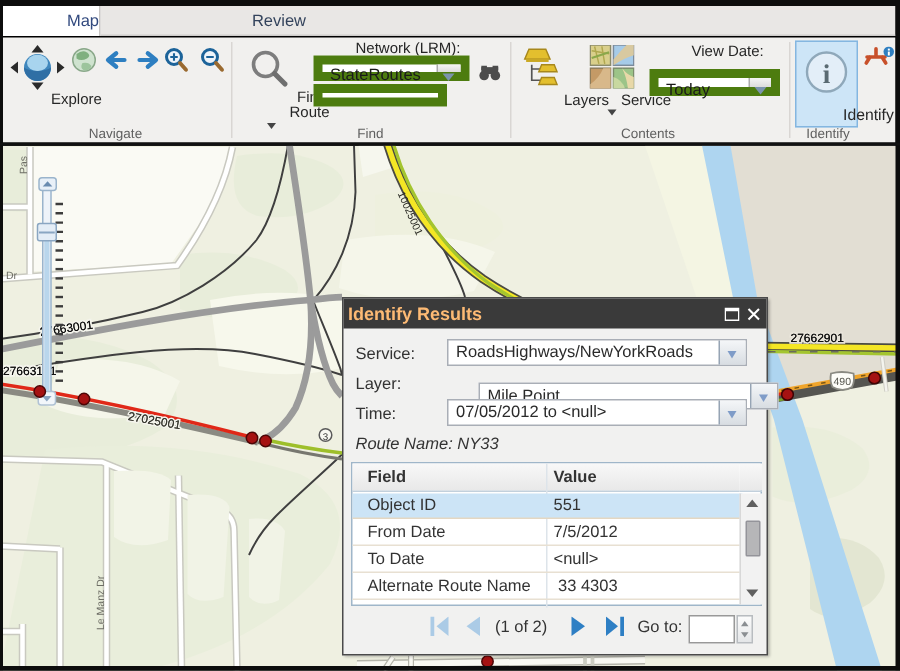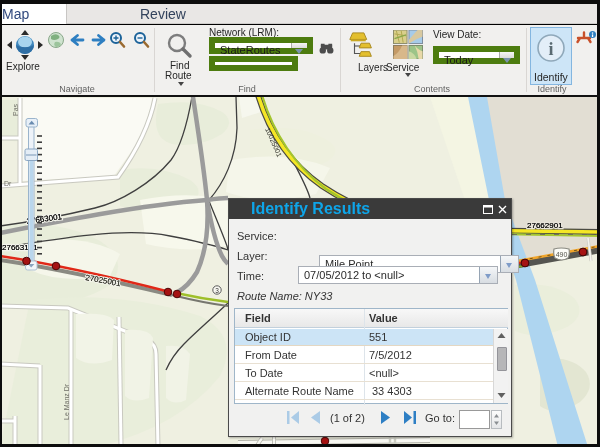--- a/index.html
+++ b/index.html
@@ -1,33 +1,33 @@
 <!DOCTYPE html>
 <html><head>
 <meta charset="utf-8">
 <style>
   * { margin:0; padding:0; box-sizing:border-box; }
   html,body { width:600px; height:447px; overflow:hidden; }
   body { font-family:"Liberation Sans", sans-serif; background:#000; }
   #root { position:absolute; left:0; top:0; width:600px; height:447px; background:#000; overflow:hidden; }
   
   #tabrow { position:absolute; left:2px; top:4px; width:595px; height:20px; background:#e9e7e5; border-bottom:1px solid #cfcdcb;}
-  .tab { position:absolute; top:0; height:20px; font-size:14px; color:#33435c; text-align:left; line-height:20px; }
+  .tab { position:absolute; top:0; height:20px; font-size:11px; color:#33435c; text-align:right; line-height:20px; }
   #tab-map { left:0px; width:65px; background:#fff; border-right:1px solid #c8c6c4; color:#31497e; }
   
   #ribbon { position:absolute; left:2px; top:25px; width:595px; height:70px; background:#f1f0ee; }
   .gsep { position:absolute; top:3px; height:64px; width:1px; background:#d9d6d3; }
   .glabel { position:absolute; bottom:1px; font-size:9px; color:#5f5f5f; text-align:center; }
-  .rtext { position:absolute; font-size:10px; color:#262626; }
+  .rtext { position:absolute; font-size:10px; color:#262626;margin-left:28px; }
   .combo { position:absolute; background:#fff; border:6px solid #4d7c0f; font-size:11px; color:#1a1a1a; }
   .combo .cbtn { position:absolute; right:0; top:0; bottom:0; background:linear-gradient(#f5f5f5,#dcdcdc); border-left:1px solid #ababab; }
   .carr { position:absolute; width:0; height:0; border-left:4px solid transparent; border-right:4px solid transparent; border-top:5px solid #7b93ad; }
   
   #dlg { position:absolute; left:228px; top:198px; width:284px; height:239px; background:#f1f1f0; border:1px solid #4a4a4a; box-shadow:1px 1px 2px rgba(0,0,0,0.3); }
-  #dlg-title { position:absolute; left:0; top:0; right:0; height:20px; background:#3a3a3a; color:#0ea5e9; font-size:16px; font-weight:bold; line-height:20px; padding-left:22px; }
+  #dlg-title { position:absolute; left:0; top:0; right:0; height:20px; background:#3a3a3a; color:#fdba74; font-size:12px; font-weight:bold; line-height:20px; padding-left:3px; }
   .dl { position:absolute; font-size:11px; color:#333333; }
   .dcombo { position:absolute; left:69px; width:200px; height:18px; background:#fff; border:1px solid #a9aeb6; font-size:11px; color:#2a2a2a; line-height:16px; padding-left:5px; }
   .dcombo .cbtn { position:absolute; right:0; top:0; bottom:0; width:18px; background:linear-gradient(#f4f6f8,#d8dde2); border-left:1px solid #96a4b4; }
 </style>
 </head>
 <body>
 <div id="root">
   <div id="tabrow">
     <div class="tab" id="tab-map">Map</div>
     <div class="tab" style="left:138px;width:64px;">Review</div>
@@ -84,21 +84,21 @@
     <div class="gsep" style="left:338px;"></div>
 
     <svg style="position:absolute;left:345px;top:6px;" width="30" height="30" viewBox="0 0 32 32">
       <path d="M8,16 v8 h6 M8,16 v-3" stroke="#555" stroke-width="1.2" fill="none"></path>
       <path d="M14,16 h-6" stroke="#555" stroke-width="1.2"></path>
       <polygon points="6,2 18,2 21,9 3,9" fill="#e3bf2e" stroke="#a8881c" stroke-width="1"></polygon>
       <rect x="4" y="9" width="16" height="2" fill="#caa822"></rect>
       <polygon points="15,13 24,13 26,18 13,18" fill="#e3bf2e" stroke="#a8881c" stroke-width="1"></polygon>
       <polygon points="15,22 24,22 26,27 13,27" fill="#e3bf2e" stroke="#a8881c" stroke-width="1"></polygon>
     </svg>
-    <div class="rtext" style="left:356px;top:37px;">Layers</div>
+    <div class="rtext" style="left:346px;top:37px;">Layers</div>
     <svg style="position:absolute;left:391px;top:5px;" width="30" height="29" viewBox="0 0 30 30">
       <rect x="0" y="0" width="14" height="14" fill="#d9cf8b" stroke="#8b8b6b" stroke-width="1"></rect>
       <path d="M1,4 l12,2 M3,1 l3,12 M8,1 l2,12" stroke="#b0a850" stroke-width="1"></path>
       <path d="M1,9 l12,-4" stroke="#8aa84a" stroke-width="1.4"></path>
       <rect x="16" y="0" width="14" height="14" fill="#a6cbe8" stroke="#7b8b9b" stroke-width="1"></rect>
       <path d="M16,10 q5,-6 9,-10 h5 v7 q-7,2 -14,7 z" fill="#d8c9a0"></path>
       <rect x="0" y="16" width="14" height="14" fill="#c49a66" stroke="#8b7b5b" stroke-width="1"></rect>
       <path d="M0,27 q6,-4 9,-11 h5 v14 h-14 z" fill="#d8b88a"></path>
       <rect x="16" y="16" width="14" height="14" fill="#9cc488" stroke="#7b8b6b" stroke-width="1"></rect>
       <path d="M16,22 q6,2 8,8 h-8 z" fill="#c8d8a0"></path>
@@ -296,20 +296,21 @@
   <div id="dlg">
     <div id="dlg-title">Identify Results</div>
     <svg style="position:absolute;right:18px;top:6px;" width="10" height="9" viewBox="0 0 10 9">
       <rect x="0.5" y="0.5" width="9" height="8" fill="none" stroke="#fff" stroke-width="1"></rect>
       <line x1="0.5" y1="1.5" x2="9.5" y2="1.5" stroke="#fff" stroke-width="2"></line>
     </svg>
     <svg style="position:absolute;right:4px;top:6px;" width="9" height="9" viewBox="0 0 9 9">
       <path d="M1,1 L8,8 M8,1 L1,8" stroke="#fff" stroke-width="1.4"></path>
     </svg>
     <div class="dl" style="left:8px;top:31px;">Service:</div>
+    <div class="dcombo" style="top:27px;">RoadsHighways/NewYorkRoads<span class="cbtn"></span><span class="carr" style="right:6px;top:7px;border-left-width:3.5px;border-right-width:3.5px;border-top-color:#7f9cc8;"></span></div>
     <div class="dl" style="left:8px;top:51px;">Layer:</div>
     <div class="dcombo" style="top:56px;margin-left:21px;">Mile Point<span class="cbtn"></span><span class="carr" style="right:6px;top:7px;border-left-width:3.5px;border-right-width:3.5px;border-top-color:#7f9cc8;"></span></div>
     <div class="dl" style="left:8px;top:71px;">Time:</div>
     <div class="dcombo" style="top:67px;">07/05/2012 to &lt;null&gt;<span class="cbtn"></span><span class="carr" style="right:6px;top:7px;border-left-width:3.5px;border-right-width:3.5px;border-top-color:#7f9cc8;"></span></div>
     <div class="dl" style="left:8px;top:91px;font-style:italic;">Route Name: NY33</div>
 
     <div style="position:absolute;left:5px;top:109px;width:274px;height:96px;background:#fff;border:1px solid #9fb6c9;">
       <div style="position:absolute;left:0;top:0;width:258px;height:19px;background:linear-gradient(#f8f8f8,#e8e8e8);border-bottom:1px solid #c2d0dc;"></div>
       <div style="position:absolute;left:258px;top:0;width:15px;height:19px;background:linear-gradient(#f8f8f8,#e8e8e8);border-bottom:1px solid #c2d0dc;"></div>
       <div class="dl" style="left:10px;top:3px;font-weight:bold;color:#333;">Field</div>

